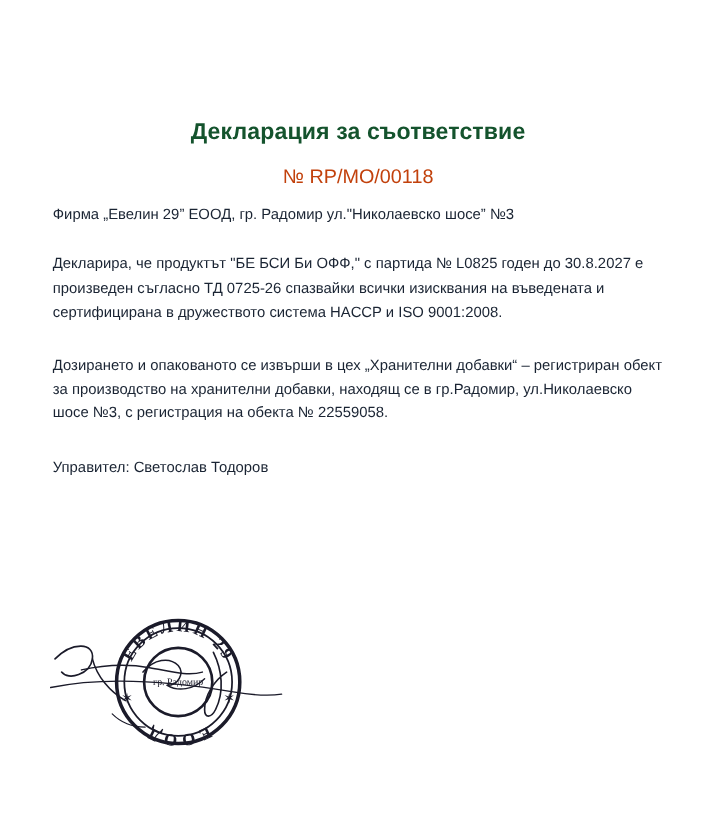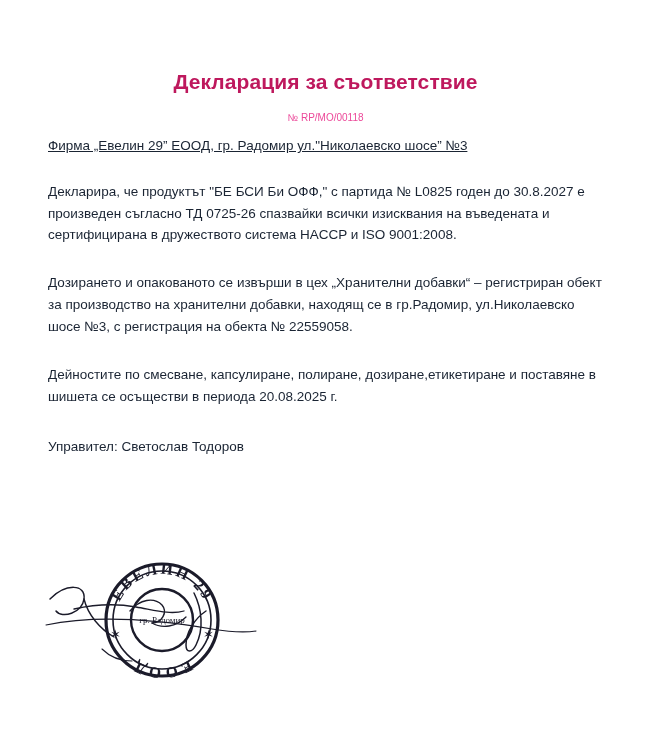--- a/index.html
+++ b/index.html
@@ -37,45 +37,44 @@
 
   
   .content {
     position: relative;
     z-index: 2;
     padding: 0 48px;
   }
 
   .doc-title {
     margin: 0;
-    padding-top: 70px;
+    padding-top: 108px;
     text-align: center;
     font-size: 21px;
     font-weight: bold;
     letter-spacing: 0.1px;
-    color: #be185d;
+    color: #14532d;
     line-height: 1.15;
   }
 
   .doc-number {
     margin: 0;
     padding-top: 17px;
     text-align: center;
-    font-size: 10px;
+    font-size: 18px;
     line-height: 1.3;
-    color: #ec4899;
+    color: #c2410c;
   }
 
   .company-line {
     margin: 0;
     padding-top: 13px;
     font-size: 13.5px;
     line-height: 1.3;
     color: #1a2433;
-    text-decoration: underline;
   }
 
   .para {
     margin: 0;
     padding-top: 26px;
     font-size: 13.5px;
     line-height: 1.62;
     color: #1a2433;
     max-width: 556px;
   }
@@ -106,21 +105,20 @@
     <h1 class="doc-title">Декларация за съответствие</h1>
 
     <p class="doc-number">№ RP/MO/00118</p>
 
     <p class="company-line">Фирма „Евелин 29” ЕООД, гр. Радомир ул."Николаевско шосе” №3</p>
 
     <p class="para">Декларира, че продуктът "БЕ БСИ Би ОФФ," с партида № L0825 годен до 30.8.2027 е произведен съгласно ТД 0725-26 спазвайки всички изисквания на въведената и сертифицирана в дружеството система HACCP и ISO 9001:2008.</p>
 
     <p class="para">Дозирането и опакованото се извърши в цех „Хранителни добавки“ – регистриран обект за производство на хранителни добавки, находящ се в гр.Радомир, ул.Николаевско шосе №3, с регистрация на обекта № 22559058.</p>
 
-    <p class="para">Дейностите по смесване, капсулиране, полиране, дозиране,етикетиране и поставяне в шишета се осъществи в периода 20.08.2025 г.</p>
 
 
     <p class="para para-signatory">Управител: Светослав Тодоров</p>
 
   </div>
 
   <div class="sig-block">
     <svg viewBox="0 0 230 135" xmlns="http://www.w3.org/2000/svg">
 
       <g fill="none" stroke="#1b1b2a">

